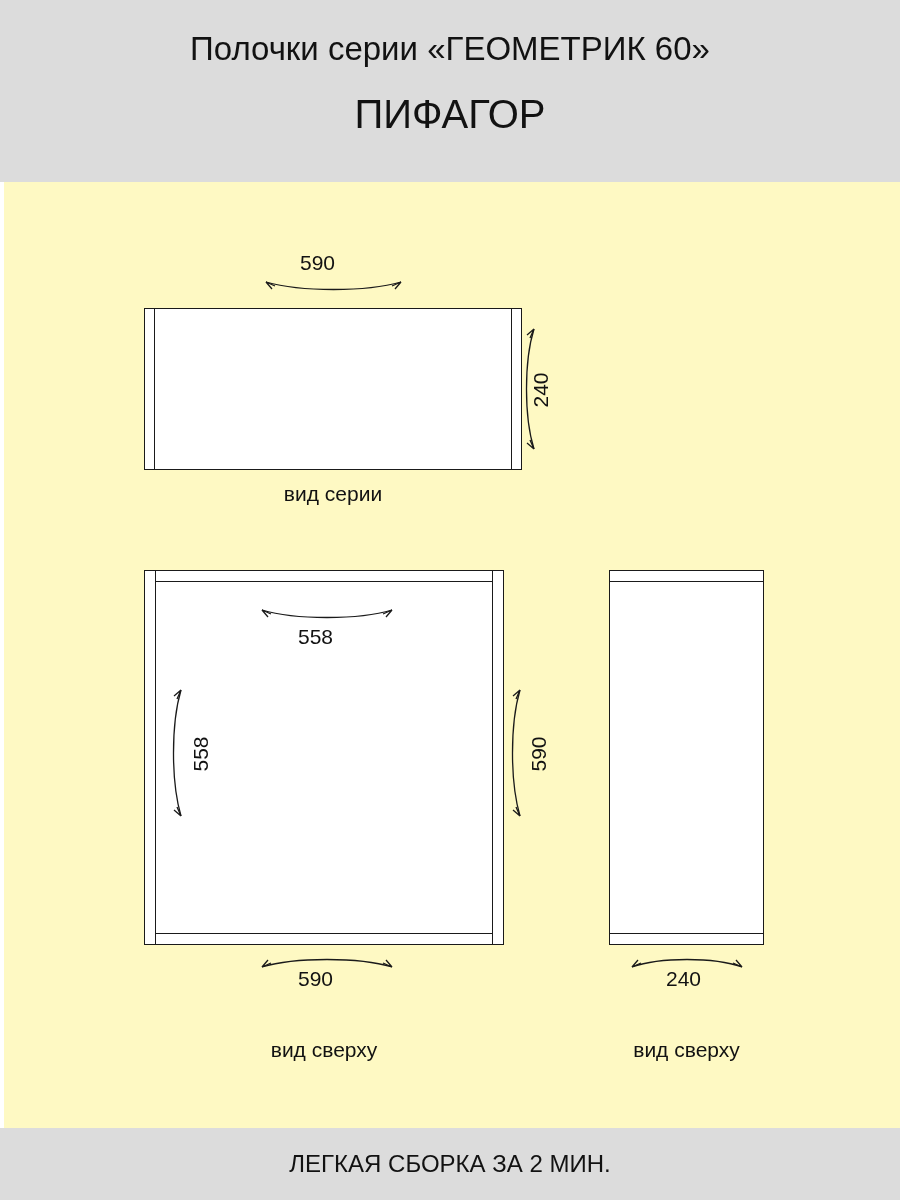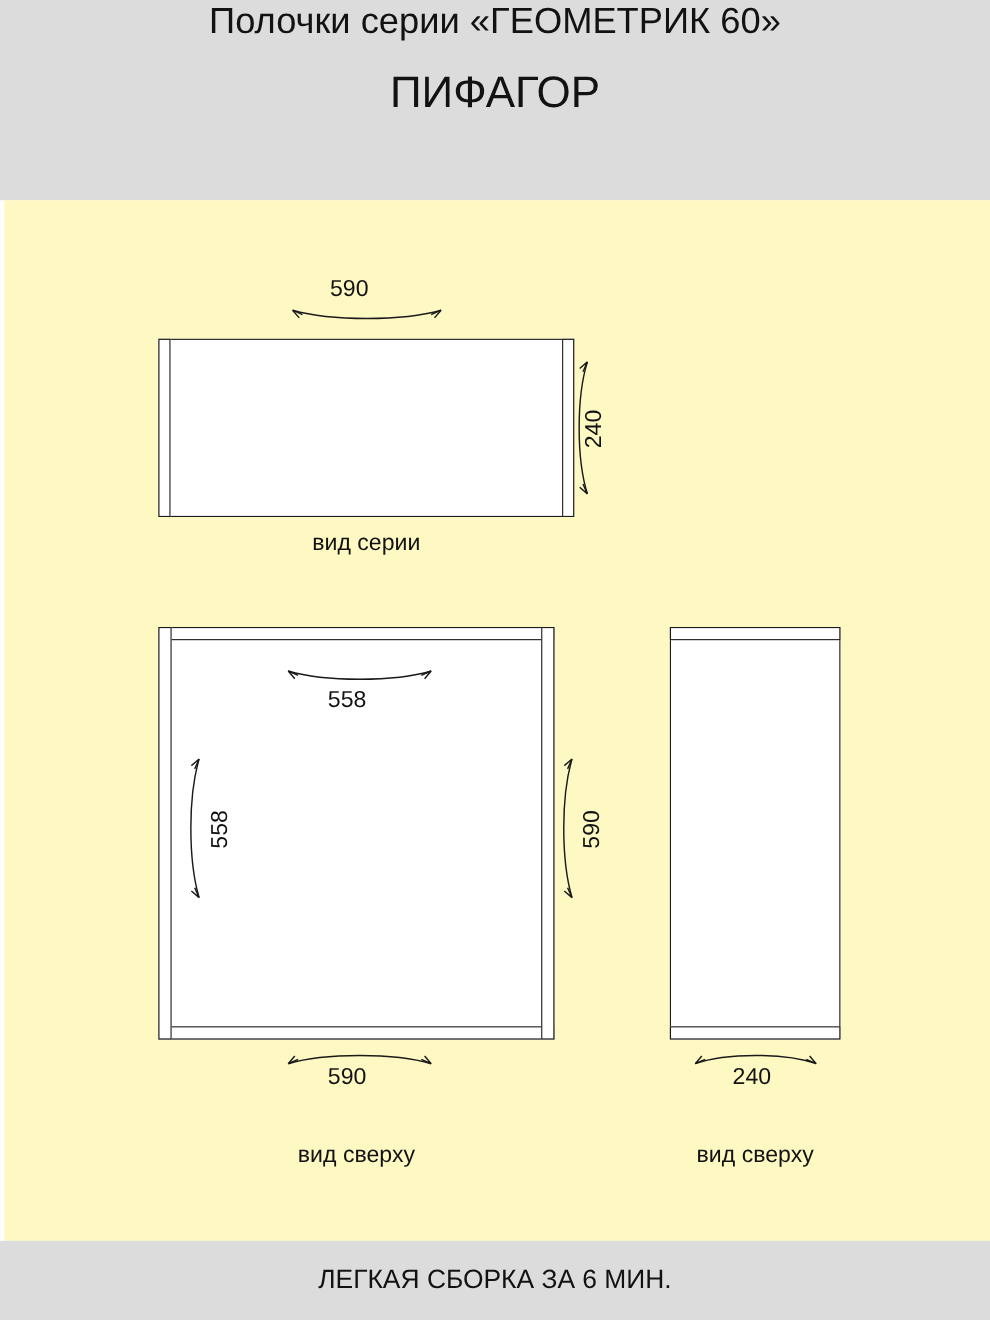--- a/index.html
+++ b/index.html
@@ -26,20 +26,21 @@
   .header {
     position: absolute;
     left: 0; top: 0;
     width: 900px;
     height: 182px;
     background: #dcdcdc;
     display: flex;
     flex-direction: column;
     align-items: center;
     justify-content: flex-start;
+    padding-top: 30px;
     box-sizing: border-box;
   }
   .header-title {
     font-size: 33px;
     font-weight: normal;
     letter-spacing: 0px;
     line-height: 1.15;
     text-align: center;
     color: #121212;
   }
@@ -206,16 +207,16 @@
       <path d="M0 10 L 9 6 M0 10 L 6 3"></path>
       <path d="M110 10 L 101 6 M110 10 L 104 3"></path>
     </svg>
     <div class="dim-text" style="left:662px; top:785px;">240</div>
 
     <div class="view-label" style="left:605px; top:856px; width:155px;">вид сверху</div>
 
   </div>
 
   <div class="footer">
-    <div class="footer-text">ЛЕГКАЯ СБОРКА ЗА 6 МИН.</div>
+    <div class="footer-text">ЛЕГКАЯ СБОРКА ЗА 2 МИН.</div>
   </div>
 
 </div>
 
 </body></html>

